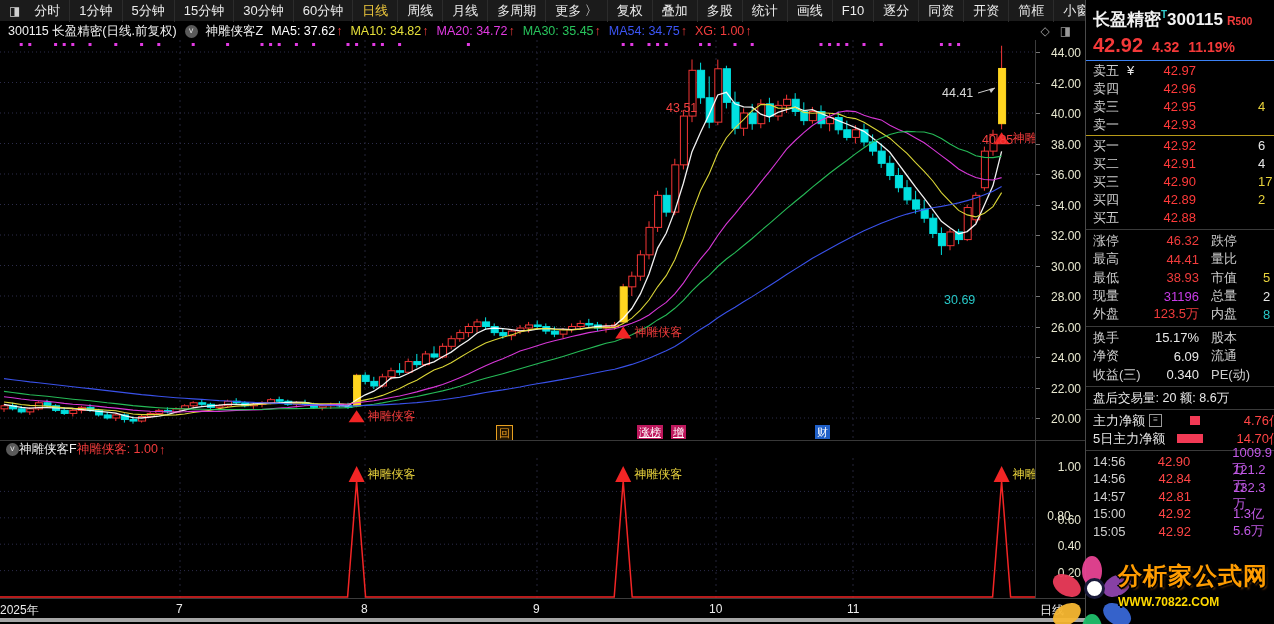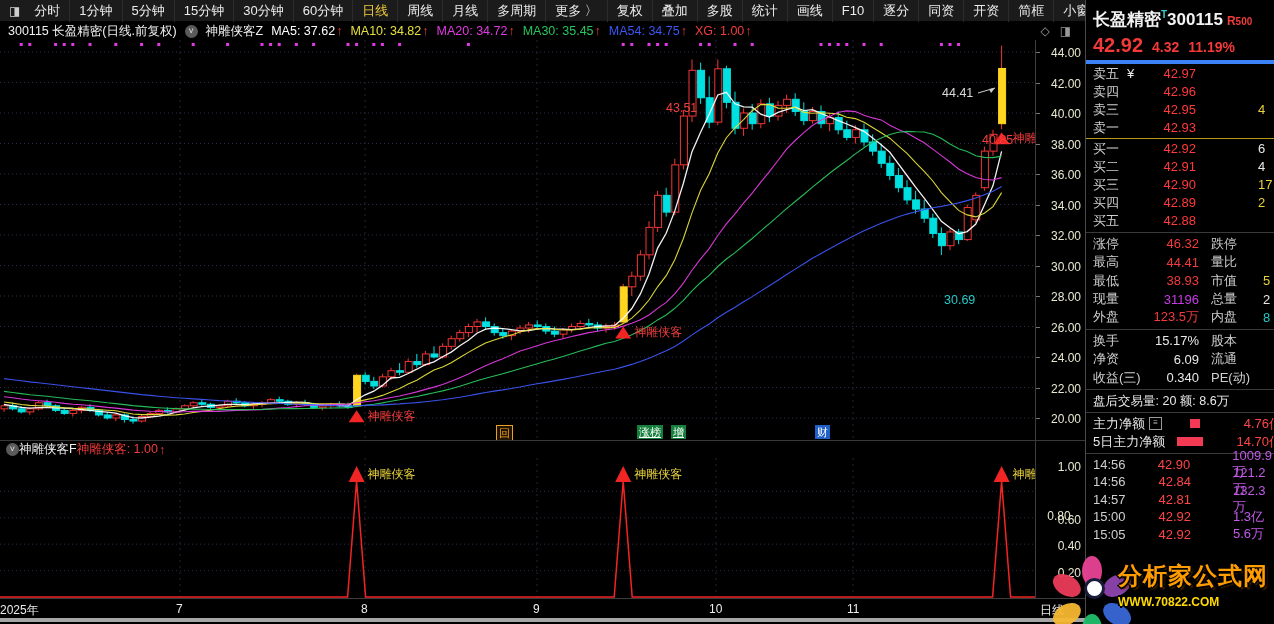--- a/index.html
+++ b/index.html
@@ -27,42 +27,42 @@
   #sub-header{position:absolute;left:0;top:440px;width:1085px;height:18px;border-top:1px solid #383838;
               background:#000;display:flex;align-items:center;font-size:12.5px;box-sizing:border-box;}
   #sub-wrap{position:absolute;left:0;top:458px;width:1035px;height:140px;}
   #yaxis-col{position:absolute;left:1035px;top:40px;width:50px;height:558px;border-left:1px solid #3c3c3c;box-sizing:border-box;}
   .ylab{position:absolute;right:4px;width:44px;text-align:right;font-size:12px;color:#e8e8d0;}
   .ytick{position:absolute;left:0;width:4px;height:1px;background:#777;}
   #xaxis{position:absolute;left:0;top:598px;width:1085px;height:20px;border-top:1px solid #3c3c3c;box-sizing:border-box;background:#000;}
   .xlab{position:absolute;top:3px;font-size:12px;color:#ececec;}
   #scroll-strip{position:absolute;left:0;top:618px;width:1274px;height:4px;background:#a6a6a6;}
   .badge{position:absolute;height:14px;line-height:14px;font-size:11px;padding:0 2px;}
-  .badge.red{background:#15803d;color:#fff;text-decoration:underline;}
+  .badge.red{background:#be185d;color:#fff;text-decoration:underline;}
   .badge.blue{background:#2060c8;color:#fff;}
   .badge.orange{background:#201400;color:#f0a020;border:1px solid #e8a020;}
   
   #right-panel{position:absolute;left:1085px;top:0;width:189px;height:624px;background:#000;
                border-left:1px solid #4a4a4a;box-sizing:border-box;overflow:hidden;}
   .rp-header{padding:3px 12px 2px 7px;}
   .rp-name-row{font-size:17px;font-weight:bold;color:#f2f2f2;white-space:nowrap;line-height:24px;}
   .rp-sup{font-size:10px;color:#35d0d0;vertical-align:super;}
   .rp-r{color:#f23c3c;font-size:12px;margin-left:4px;}
   .rp-500{color:#f23c3c;font-size:10px;}
   .rp-price-row{display:flex;align-items:baseline;gap:9px;color:#f43939;line-height:22px;}
   .rp-big{font-size:20px;font-weight:bold;}
   .rp-chg{font-size:14px;font-weight:bold;}
   .qrow{display:flex;height:18px;align-items:center;font-size:13px;position:relative;}
   .q-label{margin-left:7px;width:34px;color:#cfcfcf;}
   .q-flag{width:14px;color:#e8e8e8;}
   .q-price{width:55px;text-align:right;color:#ff3a3a;}
   .q-vol{position:absolute;left:172px;}
   .ydivider{height:0;border-top:1px solid #b89a18;margin:1px 0;}
   .divider{height:0;border-top:1px solid #3a3a3a;margin:2px 0;}
-  .top-line{border-top:4px solid #3b82f6;padding-top:1px;}
+  .top-line{border-top:1px solid #3b82f6;padding-top:1px;}
   .irow{display:flex;height:18.4px;align-items:center;font-size:13px;}
   .i-l{width:52px;margin-left:7px;color:#cfcfcf;}
   .i-v{width:54px;text-align:right;}
   .i-l2{width:52px;margin-left:12px;color:#cfcfcf;}
   .i-v2{flex:1;}
   .srow{height:18px;line-height:18px;font-size:12.5px;color:#e8e8e8;padding-left:7px;white-space:nowrap;}
   .frow{display:flex;height:18px;align-items:center;font-size:13px;color:#e8e8e8;padding-left:7px;position:relative;}
   .f-icon{display:inline-block;width:11px;height:11px;border:1px solid #9a9a9a;font-size:8px;line-height:10px;
           text-align:center;color:#bbb;margin-left:4px;}
   .f-bar{height:9px;background:#f23a55;}

